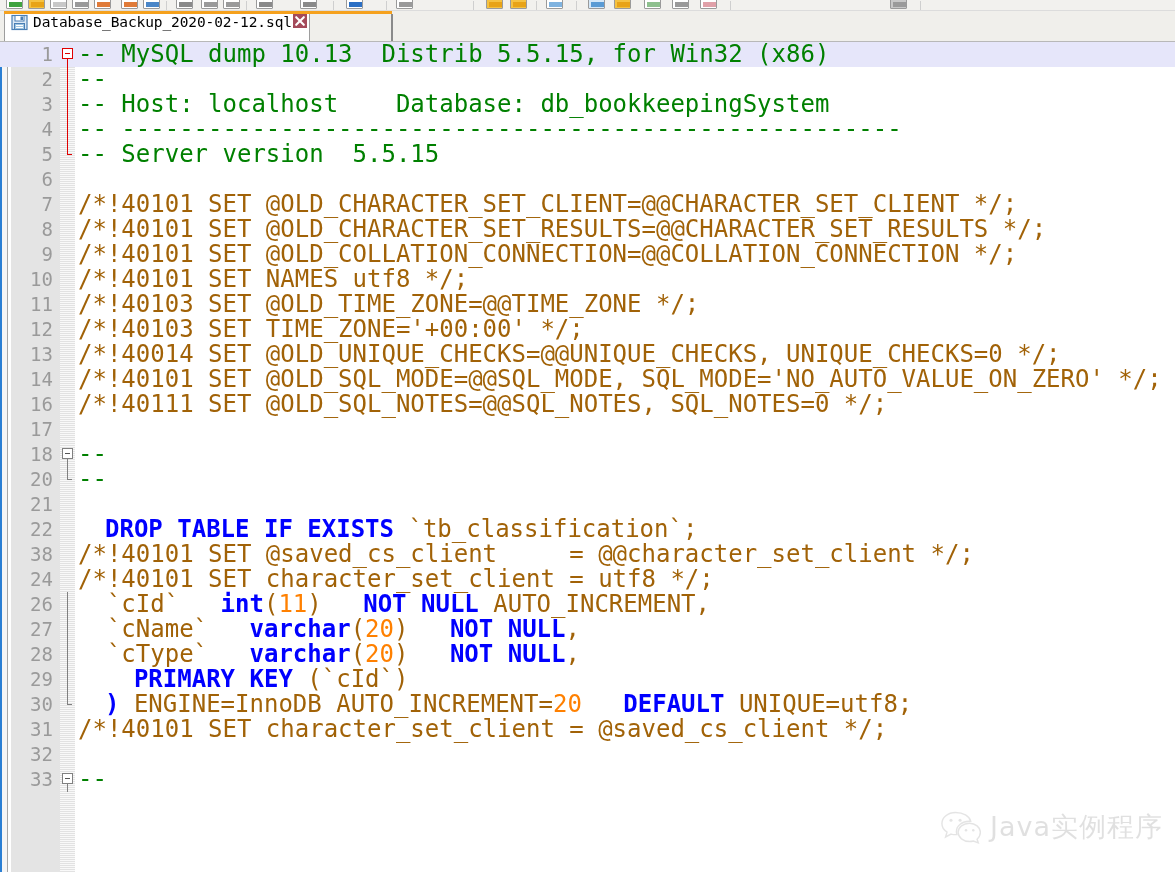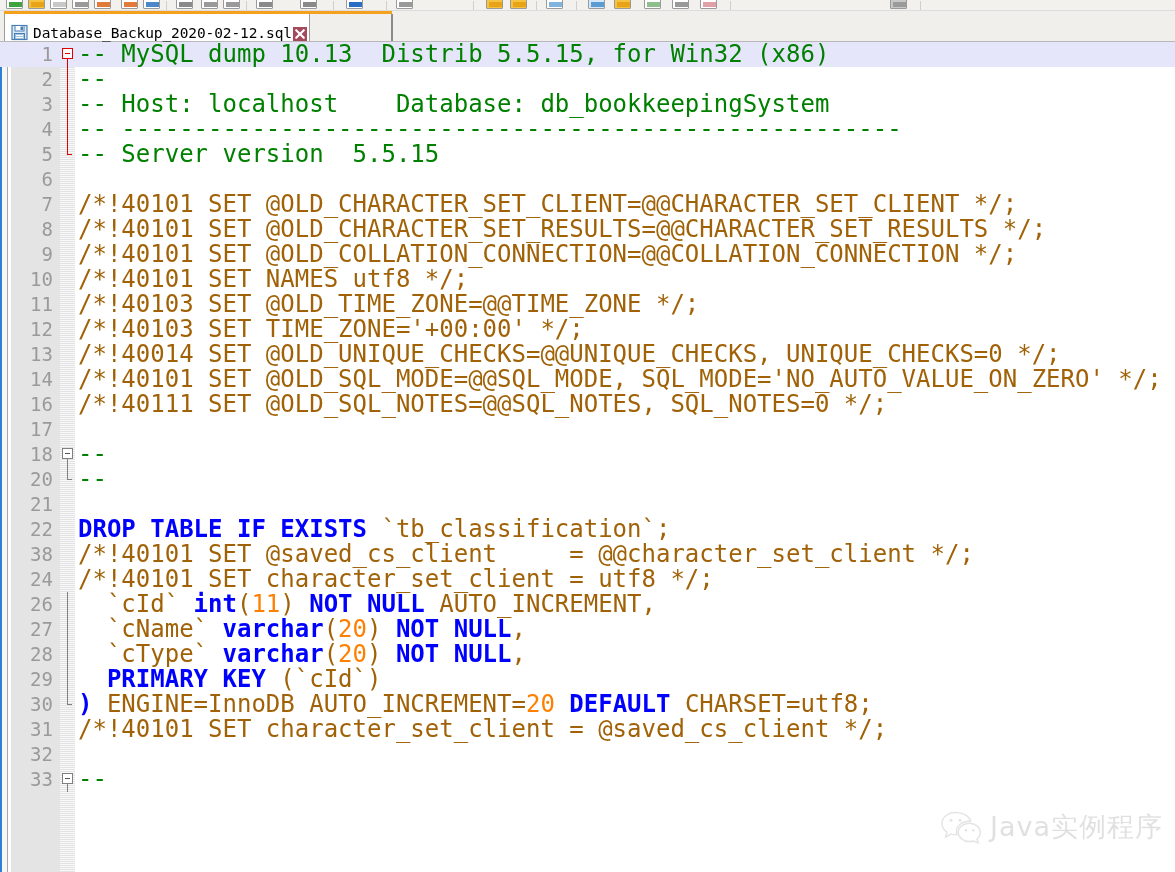--- a/index.html
+++ b/index.html
@@ -43,21 +43,21 @@
     position: absolute; top: 0; left: 4px; width: 388px; height: 3px;
     background: #f5a11d;
   }
   .tab {
     position: absolute; top: 3px; left: 4px;
     height: 27px;
     background: #ffffff;
     border: 1px solid #9d9d9d;
     border-top: none;
     border-bottom: none;
-    display: flex; align-items: flex-end;
+    display: flex; align-items: flex-start;
     padding: 0 2px 0 6px;
   }
   .tab-icon { width: 17px; height: 17px; flex: 0 0 auto; margin-right: 5px; }
   .tab-label {
     font-family: "DejaVu Sans Mono", "Liberation Mono", monospace;
     font-size: 14.5px;
     color: #000000;
     white-space: nowrap;
     letter-spacing: -0.1px;
   }
@@ -115,21 +115,21 @@
   .code {
     position: absolute; left: 78px; top: 0;
     font-family: "DejaVu Sans Mono", "Liberation Mono", monospace;
     font-size: 24px;
     color: #000000;
     white-space: pre;
     letter-spacing: 0px;
   }
 
   .cm  { color: #008000; }
-  .kw  { color: #0000ff; font-weight: bold; }
+  .kw  { color: #0000ff; font-weight: bold; margin-left: 27px; }
   .num { color: #ff8000; }
   .pl  { color: #a16207; }
 
   
   .fold-box {
     position: absolute; left: 62px; top: 6px;
     width: 11px; height: 11px;
     border: 1px solid #808080;
     background: #ffffff;
   }
@@ -306,21 +306,21 @@
         <div class="line"><span class="ln">18</span><span class="fold-line" style="top: 12px; height: 13px;"></span><span class="fold-box"></span><span class="code"><span class="cm">--</span></span></div>
         <div class="line"><span class="ln">20</span><span class="fold-end"></span><span class="code"><span class="cm">--</span></span></div>
         <div class="line"><span class="ln">21</span><span class="code"></span></div>
         <div class="line"><span class="ln">22</span><span class="code"><span class="kw">DROP TABLE IF EXISTS</span><span class="pl"> `tb_classification`;</span></span></div>
         <div class="line"><span class="ln">38</span><span class="code"><span class="pl">/*!40101 SET @saved_cs_client     = @@character_set_client */;</span></span></div>
         <div class="line"><span class="ln">24</span><span class="code"><span class="pl">/*!40101 SET character_set_client = utf8 */;</span></span></div>
         <div class="line"><span class="ln">26</span><span class="fold-line"></span><span class="code"><span class="pl">  `cId` </span><span class="kw">int</span><span class="pl">(</span><span class="num">11</span><span class="pl">) </span><span class="kw">NOT NULL</span><span class="pl"> AUTO_INCREMENT,</span></span></div>
         <div class="line"><span class="ln">27</span><span class="fold-line"></span><span class="code"><span class="pl">  `cName` </span><span class="kw">varchar</span><span class="pl">(</span><span class="num">20</span><span class="pl">) </span><span class="kw">NOT NULL</span><span class="pl">,</span></span></div>
         <div class="line"><span class="ln">28</span><span class="fold-line"></span><span class="code"><span class="pl">  `cType` </span><span class="kw">varchar</span><span class="pl">(</span><span class="num">20</span><span class="pl">) </span><span class="kw">NOT NULL</span><span class="pl">,</span></span></div>
         <div class="line"><span class="ln">29</span><span class="fold-line"></span><span class="code"><span class="pl">  </span><span class="kw">PRIMARY KEY</span><span class="pl"> (`cId`)</span></span></div>
-        <div class="line"><span class="ln">30</span><span class="fold-end"></span><span class="code"><span class="kw">)</span><span class="pl"> ENGINE=InnoDB AUTO_INCREMENT=</span><span class="num">20</span><span class="pl"> </span><span class="kw">DEFAULT</span><span class="pl"> CHARSET=utf8;</span></span></div>
+        <div class="line"><span class="ln">30</span><span class="fold-end"></span><span class="code"><span class="kw">)</span><span class="pl"> ENGINE=InnoDB AUTO_INCREMENT=</span><span class="num">20</span><span class="pl"> </span><span class="kw">DEFAULT</span><span class="pl"> UNIQUE=utf8;</span></span></div>
         <div class="line"><span class="ln">31</span><span class="code"><span class="pl">/*!40101 SET character_set_client = @saved_cs_client */;</span></span></div>
         <div class="line"><span class="ln">32</span><span class="code"></span></div>
         <div class="line"><span class="ln">33</span><span class="fold-line" style="top: 12px; height: 13px;"></span><span class="fold-box"></span><span class="code"><span class="cm">--</span></span></div>
       </div>
 
     <div class="watermark">
       <span class="wm-logo">
         <svg viewBox="0 0 44 36" width="40" height="34">
           <path d="M16 2 C7.5 2 1 7.6 1 14.2 c0 3.8 2.2 7.2 5.6 9.4 L5 29 l6.1-3.2 c1.5 .4 3.2 .6 4.9 .6 .5 0 1 0 1.5-.05 -.35-1.1-.55-2.2-.55-3.35 0-6.3 6.3-11.4 14.1-11.4 .55 0 1.1 .03 1.6 .08 C31.3 6.2 24.4 2 16 2 z" fill="none" stroke="#888888" stroke-width="1.6"></path>
           <circle cx="11" cy="10.5" r="1.7" fill="#888888"></circle>

